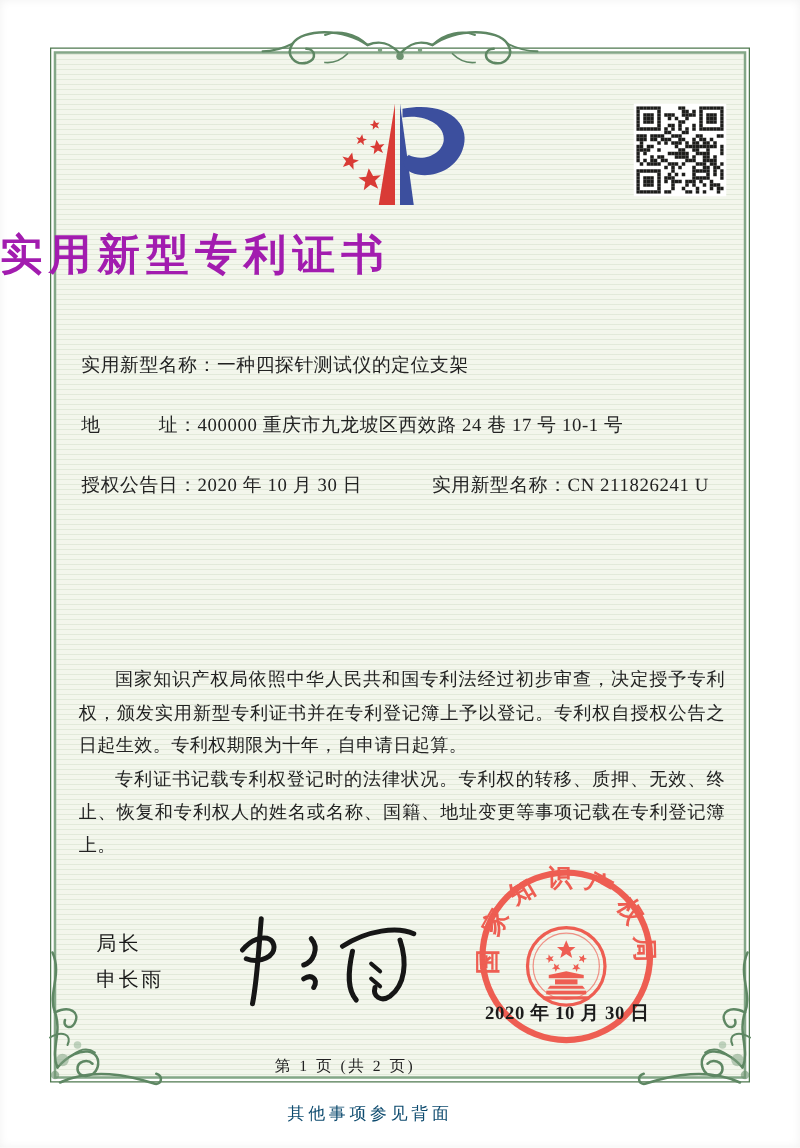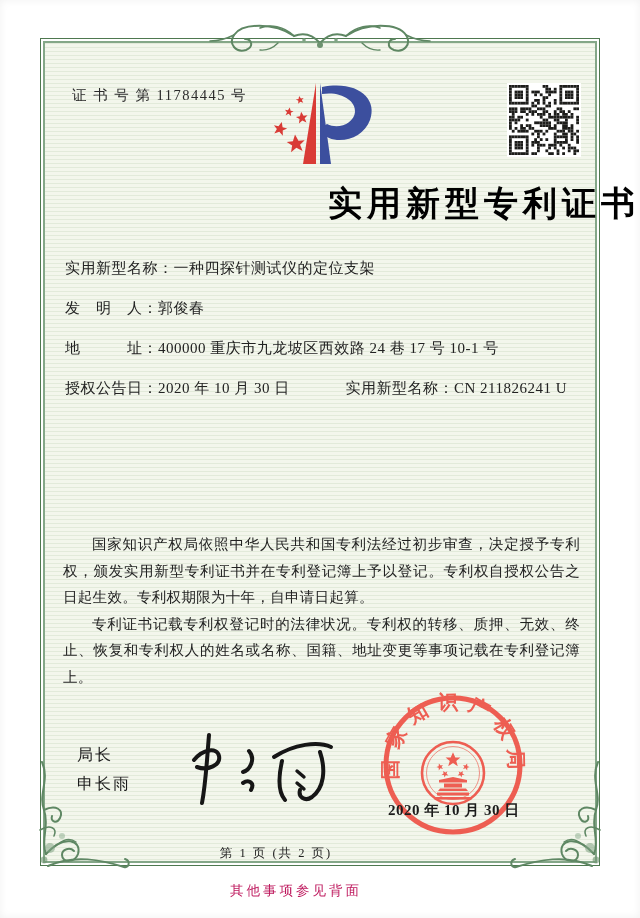--- a/index.html
+++ b/index.html
@@ -18,36 +18,36 @@
     position:absolute; left:2px; top:2px; right:2px; bottom:2px;
     border:2.5px solid #84a788;
     background:
       repeating-linear-gradient(180deg, rgba(137,170,122,.16) 0px, rgba(137,170,122,.16) 1px, rgba(0,0,0,0) 1px, rgba(0,0,0,0) 4px),
       #f3f6ec;
   }
   .abs { position:absolute; }
   .cert-no { left:72px; top:86px; font-size:14.5px; letter-spacing:1.5px; color:#2a2a2a; }
   .logo { left:252px; top:78px; width:138px; height:92px; }
   .qr { left:507px; top:83px; width:74px; height:74px; background:#fff; padding:2px; }
-  .title { left:0; top:181px; width:640px; text-align:right; font-size:34px; font-weight:bold; letter-spacing:5px; color:#000000; }
+  .title { left:0; top:181px; width:640px; text-align:left; font-size:34px; font-weight:bold; letter-spacing:5px; color:#a21caf; }
   .fields { left:65px; top:259px; width:520px; font-size:15px; color:#222; }
-  .field-row { height:24px; margin-bottom:16px; white-space:nowrap; }
+  .field-row { height:24px; margin-bottom:16px; white-space:nowrap;margin-top:24px; }
   .field-label { display:inline-block; letter-spacing:.5px; }
   .field-value { letter-spacing:.5px; }
   .grant-row { white-space:nowrap; }
   .grant-no-label { margin-left:52px; }
   .paras { left:63px; top:531px; width:517px; font-size:14.5px; line-height:26.5px; text-align:justify; color:#222; }
   .paras p { text-indent:2em; letter-spacing:.3px; }
   .director { left:77px; top:745px; font-size:16px; letter-spacing:2px; color:#1a1a1a; }
   .director div { margin-bottom:8px; }
   .signature { left:178px; top:726px; width:165px; height:88px; }
   .seal { left:377px; top:689px; width:152px; height:152px; opacity:.88; }
   .seal-date { left:388px; top:801px; font-size:15px; font-weight:bold; letter-spacing:.5px; color:#1c1c1c; z-index:3; }
   .page-footer { left:0; top:845px; width:552px; text-align:center; font-size:12.5px; letter-spacing:2px; color:#222; }
-  .back-note { left:0; top:882px; width:592px; text-align:center; font-size:13.5px; letter-spacing:3px; color:#be185d; }
+  .back-note { left:0; top:882px; width:592px; text-align:center; font-size:13.5px; letter-spacing:3px; color:#0c4a6e; }
   .ornament-top { left:208px; top:16px; width:224px; height:48px; }
   .ornament-bl { left:32px; top:760px; width:104px; height:112px; }
   .ornament-br { right:32px; top:760px; width:104px; height:112px; transform:scaleX(-1); }
 </style>
 </head>
 <body>
 
 <div class="page">
 
   <div class="frame">
@@ -90,21 +90,20 @@
       <path d="M14,94 C32,74 50,80 46,94 C43,103 30,103 30,95 C30,89 38,87 42,91"></path>
       <path d="M16,106 C42,94 70,100 92,107 C97,108 99,101 93,99"></path>
       <path d="M8,70 C18,64 26,68 22,76" stroke-width="1.6"></path>
       <path d="M26,84 q10,-8 18,-2" stroke-width="1.4"></path>
     </g>
     <circle cx="18" cy="88" r="5" fill="#7fa383" opacity=".55"></circle>
     <circle cx="30" cy="76" r="3" fill="#7fa383" opacity=".45"></circle>
     <circle cx="12" cy="100" r="3.4" fill="#6d9270" opacity=".6"></circle>
   </svg>
 
-  <div class="abs cert-no">证 书 号 第 11784445 号</div>
 
   <svg class="abs logo" viewBox="0 0 138 92">
     <defs>
       <path id="star5" d="M0,-10 L2.94,-3.09 L9.51,-3.09 L4.19,1.18 L6.12,8.09 L0,4 L-6.12,8.09 L-4.19,1.18 L-9.51,-3.09 L-2.94,-3.09 Z"></path>
     </defs>
     <polygon points="64,5 51,86 64,86" fill="#d93b36"></polygon>
     <polygon points="68,5 68,86 79,86" fill="#3c4f9e"></polygon>
     <path d="M70,9 C106,2 126,21 118,42 C112,59 91,66 77,60 C70,57 69,49 75,46 C87,52 102,45 103,34 C104,22 88,13 70,16 Z" fill="#3c4f9e"></path>
     <use href="#star5" transform="translate(48,22) scale(0.42) rotate(-12)" fill="#d93b36"></use>
     <use href="#star5" transform="translate(37,34) scale(0.46) rotate(10)" fill="#d93b36"></use>
@@ -426,23 +425,20 @@
         <rect x="64.40" y="67.20" width="2.80" height="2.80" fill="#1d1d1b"></rect>
       </svg></div>
 
   <div class="abs title">实用新型专利证书</div>
 
   <div class="abs fields">
     <div class="field-row">
       <span class="field-label">实用新型名称：</span><span class="field-value">一种四探针测试仪的定位支架</span>
     </div>
     <div class="field-row">
-      <span class="field-label">发　明　人：</span><span class="field-value">郭俊春</span>
-    </div>
-    <div class="field-row">
       <span class="field-label">地　　　址：</span><span class="field-value">400000 重庆市九龙坡区西效路 24 巷 17 号 10-1 号</span>
     </div>
     <div class="field-row grant-row">
       <span class="field-label">授权公告日：</span><span class="field-value">2020 年 10 月 30 日</span>
       <span class="field-label grant-no-label">实用新型名称：</span><span class="field-value">CN 211826241 U</span>
     </div>
   </div>
 
   <div class="abs director">
     <div>局长</div>

